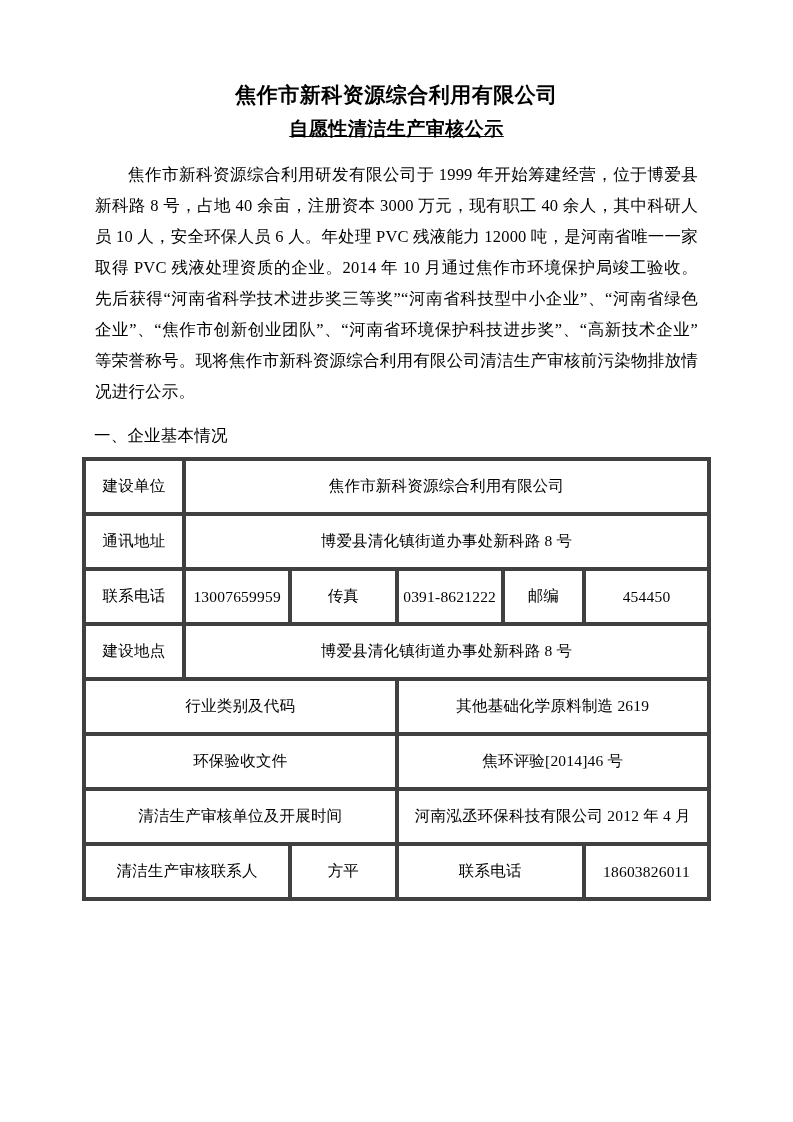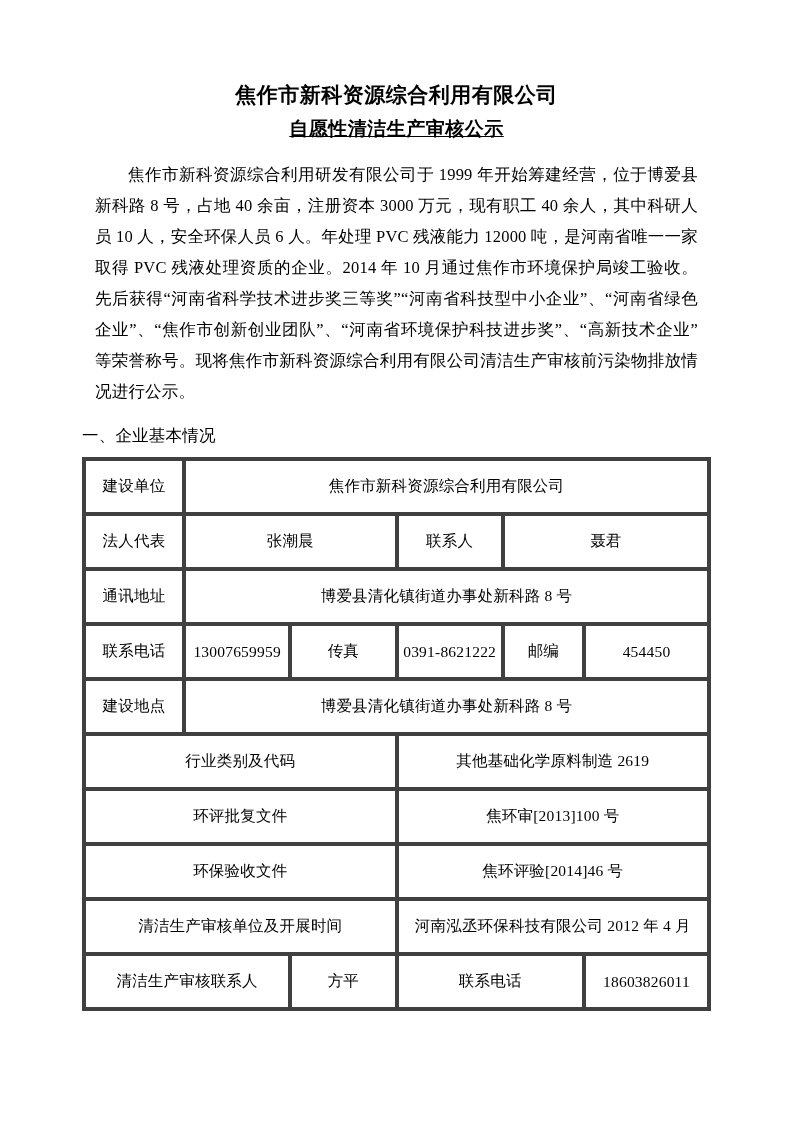--- a/index.html
+++ b/index.html
@@ -45,21 +45,21 @@
     line-height: 31px;
     text-align: justify;
     text-justify: inter-ideograph;
     text-indent: 2em;
     margin: 13px;
     letter-spacing: 0.2px;
   }
   .section-head {
     font-size: 16.5px;
     line-height: 31px;
-    margin: 2px 0 6px 0;
+    margin: 2px 0 6px 12px;
     letter-spacing: 0.2px;
   }
   table.info {
     border-collapse: collapse;
     width: 100%;
     table-layout: fixed;
     margin-top: 2px;
   }
   table.info td {
     border: 4px solid #404040;
@@ -95,48 +95,38 @@
       <col style="width:17%">
       <col style="width:13%">
       <col style="width:20%">
     </colgroup>
     <tbody>
       <tr>
         <td class="label">建设单位</td>
         <td colspan="5">焦作市新科资源综合利用有限公司</td>
       </tr>
       <tr>
-        <td class="label">法人代表</td>
-        <td colspan="2">张潮晨</td>
-        <td class="label">联系人</td>
-        <td colspan="2">聂君</td>
-      </tr>
-      <tr>
         <td class="label">通讯地址</td>
         <td colspan="5">博爱县清化镇街道办事处新科路 8 号</td>
       </tr>
       <tr>
         <td class="label">联系电话</td>
         <td>13007659959</td>
         <td class="label">传真</td>
         <td>0391-8621222</td>
         <td class="label">邮编</td>
         <td>454450</td>
       </tr>
       <tr>
         <td class="label">建设地点</td>
         <td colspan="5">博爱县清化镇街道办事处新科路 8 号</td>
       </tr>
       <tr>
         <td class="label" colspan="3">行业类别及代码</td>
         <td colspan="3">其他基础化学原料制造    2619</td>
-      </tr>
-      <tr>
-        <td class="label" colspan="3">环评批复文件</td>
-        <td colspan="3">焦环审[2013]100 号</td>
       </tr>
       <tr>
         <td class="label" colspan="3">环保验收文件</td>
         <td colspan="3">焦环评验[2014]46 号</td>
       </tr>
       <tr>
         <td class="label nowrap" colspan="3">清洁生产审核单位及开展时间</td>
         <td colspan="3">河南泓丞环保科技有限公司    2012 年 4 月</td>
       </tr>
       <tr>

